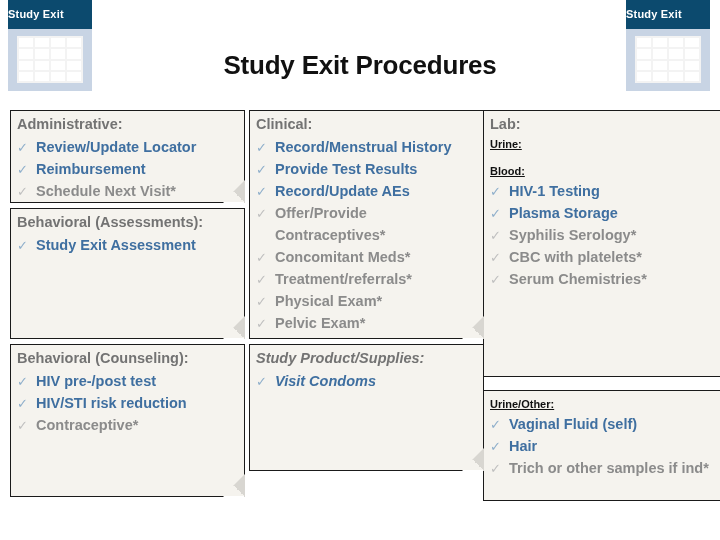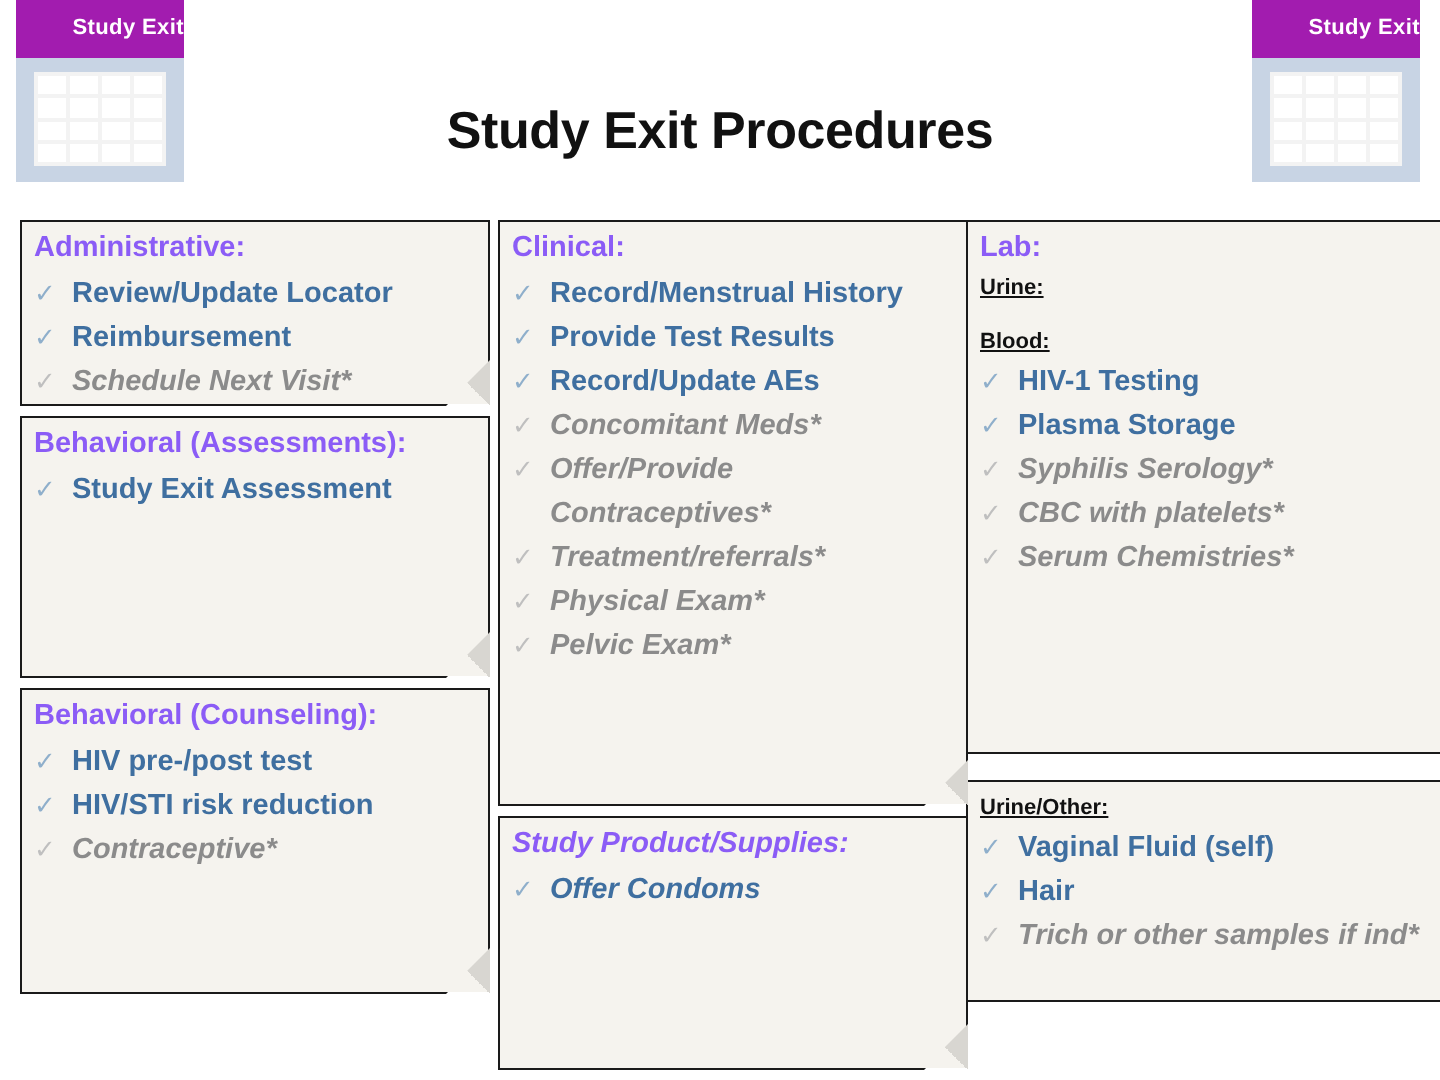--- a/index.html
+++ b/index.html
@@ -9,23 +9,23 @@
     font-family:"Liberation Sans","DejaVu Sans",sans-serif;
     overflow:hidden;
     position:relative;
   }
 
   
   .badge-block{position:absolute;top:0;width:84px;}
   .badge-block.left{left:8px;}
   .badge-block.right{left:626px;}
   .badge-tab{
-    background:#a21caf;color:#ffffff;
+    background:#0c4a6e;color:#ffffff;
     font-size:11px;font-weight:bold;
-    text-align:right;line-height:29px;height:29px;
+    text-align:left;line-height:29px;height:29px;
     letter-spacing:.2px;
   }
   .badge-icon{
     height:62px;background:#C8D4E4;
     padding:0;position:relative;
   }
   .badge-icon .grid{
     position:absolute;left:9px;top:7px;right:9px;bottom:8px;
     background:#F3F3F3;
     display:grid;
@@ -77,39 +77,39 @@
     width:23px;height:23px;
     background:
       linear-gradient(to bottom left,#d8d6d1 0 50%,transparent 50% 100%);
     clip-path:polygon(100% 0,100% 100%,0 100%);
     border-left:0;
     z-index:1;
   }
   .card.folded > *{position:relative;z-index:2;}
 
   .card-title{
-    font-size:14.5px;font-weight:bold;color:#8b5cf6;
+    font-size:14.5px;font-weight:bold;color:#737373;
     line-height:1.35;
     margin:0 0 1px 0;
   }
   .sub-title{
     font-size:11px;font-weight:bold;color:#111111;
     text-decoration:underline;line-height:1.35;
     margin:2px 0 1px 0;
   }
   .sub-title.spaced{margin-top:13px;}
 
   ul.items{list-style:none;margin:0;padding:0;}
   ul.items li{
     font-size:14.5px;font-weight:bold;line-height:1.52;
     padding-left:19px;text-indent:-19px;
     white-space:normal;
   }
   li.on{color:#3F6FA0;}
-  li.off{color:#8B8B8B;font-style:italic;}
+  li.off{color:#8B8B8B;}
   li .ck{
     display:inline-block;width:19px;text-indent:0;
     font-weight:normal;font-size:13px;
   }
   li.on .ck{color:#8FAFCB;}
   li.off .ck{color:#BFBFBF;}
 </style>
 </head>
 <body>
 
@@ -182,37 +182,37 @@
       <div class="card folded" style="height: 152px;">
         <div class="card-title">Behavioral (Counseling):</div>
         <ul class="items">
           <li class="on"><span class="ck">✓</span><span>HIV pre-/post test</span></li>
           <li class="on"><span class="ck">✓</span><span>HIV/STI risk reduction</span></li>
           <li class="off"><span class="ck">✓</span><span>Contraceptive*</span></li>
         </ul>
       </div>
     </div>
   <div class="col c2">
-      <div class="card folded" style="height: 292px;">
+      <div class="card folded" style="height: 228px;">
         <div class="card-title">Clinical:</div>
         <ul class="items">
           <li class="on"><span class="ck">✓</span><span>Record/Menstrual History</span></li>
           <li class="on"><span class="ck">✓</span><span>Provide Test Results</span></li>
           <li class="on"><span class="ck">✓</span><span>Record/Update AEs</span></li>
+          <li class="off"><span class="ck">✓</span><span>Offer/Provide Contraceptives*</span></li>
           <li class="off"><span class="ck">✓</span><span>Concomitant Meds*</span></li>
-          <li class="off"><span class="ck">✓</span><span>Offer/Provide Contraceptives*</span></li>
           <li class="off"><span class="ck">✓</span><span>Treatment/referrals*</span></li>
           <li class="off"><span class="ck">✓</span><span>Physical Exam*</span></li>
           <li class="off"><span class="ck">✓</span><span>Pelvic Exam*</span></li>
         </ul>
       </div>
       <div class="card folded" style="height: 126px; margin-top: 5px; font-style: italic;">
         <div class="card-title">Study Product/Supplies:</div>
         <ul class="items">
-          <li class="on"><span class="ck">✓</span><span>Offer Condoms</span></li>
+          <li class="on"><span class="ck">✓</span><span>Visit Condoms</span></li>
         </ul>
       </div>
     </div>
   <div class="col c3">
       <div class="card folded" style="height: 266px;">
         <div class="card-title">Lab:</div>
         <div class="sub-title">Urine:</div>
         <div class="sub-title spaced">Blood:</div>
         <ul class="items">
           <li class="on"><span class="ck">✓</span><span>HIV-1 Testing</span></li>

